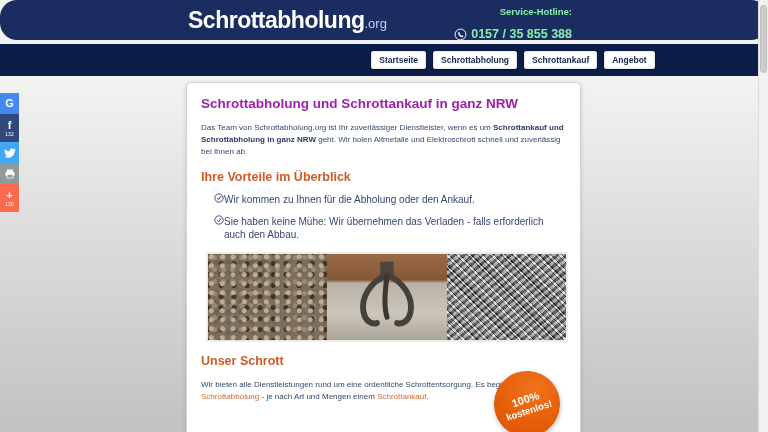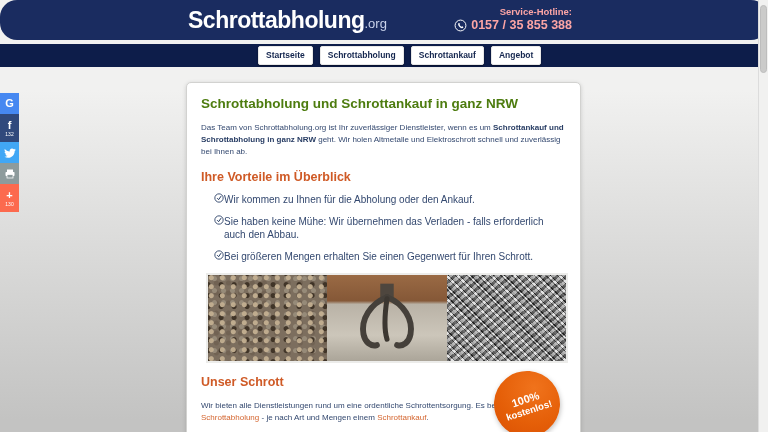--- a/index.html
+++ b/index.html
@@ -5,47 +5,47 @@
   html,body{margin:0;padding:0;background:#888;}
   .screen{position:relative;width:768px;height:432px;overflow:hidden;
     background:linear-gradient(180deg,#f1f1f0 90px,#dddddc 230px,#c3c3c2 420px);
     font-family:"Liberation Sans",sans-serif;}
 
   
   .topbar{position:absolute;top:0;left:0;right:0;height:40px;background:#1a2c60;border-radius:17px;}
   .logo{position:absolute;left:188px;top:7px;color:#fff;cursor:pointer;white-space:nowrap;}
   .logo .main{font-size:23px;font-weight:bold;letter-spacing:-.5px;}
   .logo .tld{font-size:13px;color:#c9d2ea;}
-  .hotline{position:absolute;right:196px;top:6px;text-align:right;color:#fca5a5;}
+  .hotline{position:absolute;right:196px;top:6px;text-align:right;color:#86efac;}
   .hotline .lbl{font-size:9.5px;font-weight:bold;}
-  .hotline .num{font-size:12.5px;font-weight:bold;display:flex;align-items:center;gap:4px;justify-content:flex-end;margin-top:1px;}
+  .hotline .num{font-size:12.5px;font-weight:bold;display:flex;align-items:center;gap:4px;justify-content:flex-end;margin-top:10px;}
   .hotline svg{width:13px;height:13px;}
 
   
-  .mainnav{position:absolute;top:44px;left:0;right:0;height:23px;background:#0d1d4a;
-    display:flex;align-items:center;gap:7px;padding-left:258px;box-sizing:border-box;}
+  .mainnav{position:absolute;top:44px;left:0;right:0;height:32px;background:#0d1d4a;
+    display:flex;align-items:center;gap:7px;padding-left:258px;box-sizing:border-box;justify-content:center;}
   .nav-btn{background:#fff;color:#14264f;font-size:8.5px;font-weight:bold;font-family:inherit;
     padding:4px 7px;border:1px solid #e8e8e8;border-radius:2px;line-height:1;cursor:pointer;
     box-shadow:0 1px 2px rgba(0,0,0,.45);white-space:nowrap;}
 
   
   .social{position:absolute;left:0;top:93px;width:19px;display:flex;flex-direction:column;}
   .s-tile{width:19px;height:21px;display:flex;flex-direction:column;align-items:center;justify-content:center;
     color:#fff;font-weight:bold;font-size:11px;line-height:1;cursor:pointer;}
   .s-tile.tall{height:28px;}
   .s-count{font-size:5px;font-weight:normal;margin-top:1px;color:#fff;}
   .s-google{background:#4688f1}.s-facebook{background:#30497c}.s-twitter{background:#41a7f5}
   .s-print{background:#8d9b9c}.s-plus{background:#fc6a4e}
   .s-tile svg{width:12px;height:12px;}
 
   
   .card{position:absolute;left:186px;top:82px;width:395px;height:380px;box-sizing:border-box;
     background:#fff;border:1px solid #d2d2d0;border-radius:5px;padding:13px 14px;
     box-shadow:0 1px 4px rgba(0,0,0,.15);}
-  h1.main-h{color:#4d7c0f;font-size:13.5px;margin:0 0 9px;font-weight:bold;}
+  h1.main-h{color:#a21caf;font-size:13.5px;margin:0 0 9px;font-weight:bold;}
   h2.sub-h{color:#cf5a26;font-size:12.5px;margin:12px 0 9px;font-weight:bold;}
   p.body-p{color:#33486f;font-size:8px;line-height:1.5;margin:11px 0 9px;}
   p.body-p b{color:#283d64;}
   .ilink{color:#d4652f;cursor:pointer;}
   ul.checks{list-style:none;margin:0 0 2px;padding:0 0 0 13px;}
   ul.checks li{display:flex;align-items:flex-start;margin-bottom:8px;
     font-size:10px;color:#33486f;line-height:1.35;}
   ul.checks svg{width:10px;height:10px;flex-shrink:0;margin-top:0;}
 
   
@@ -144,27 +144,20 @@
           </svg>
         <span>Wir kommen zu Ihnen für die Abholung oder den Ankauf.</span>
       </li>
       <li>
         <svg viewBox="0 0 24 24">
             <circle cx="12" cy="12" r="10" fill="none" stroke="#1e355e" stroke-width="2"></circle>
             <path d="M7.5 12.5l3.5 3.5 6-8.5" fill="none" stroke="#1e355e" stroke-width="2.4"></path>
           </svg>
         <span>Sie haben keine Mühe: Wir übernehmen das Verladen - falls erforderlich auch den Abbau.</span>
       </li>
-      <li>
-        <svg viewBox="0 0 24 24">
-            <circle cx="12" cy="12" r="10" fill="none" stroke="#1e355e" stroke-width="2"></circle>
-            <path d="M7.5 12.5l3.5 3.5 6-8.5" fill="none" stroke="#1e355e" stroke-width="2.4"></path>
-          </svg>
-        <span>Bei größeren Mengen erhalten Sie einen Gegenwert für Ihren Schrott.</span>
-      </li>
     </ul>
 
     <div class="collage">
       <div class="ph ph1"></div>
       <div class="ph ph2">
         <svg viewBox="0 0 100 90">
           <rect x="42" y="2" width="16" height="20" fill="#4e463e"></rect>
           <path d="M50 18 C30 26 19 44 22 62 C24 72 31 77 38 75" fill="none" stroke="#45403a" stroke-width="7" stroke-linecap="round"></path>
           <path d="M50 18 C70 26 81 44 78 62 C76 72 69 77 62 75" fill="none" stroke="#45403a" stroke-width="7" stroke-linecap="round"></path>
           <path d="M50 20 C47 40 46 55 50 68" fill="none" stroke="#3c3731" stroke-width="6" stroke-linecap="round"></path>

